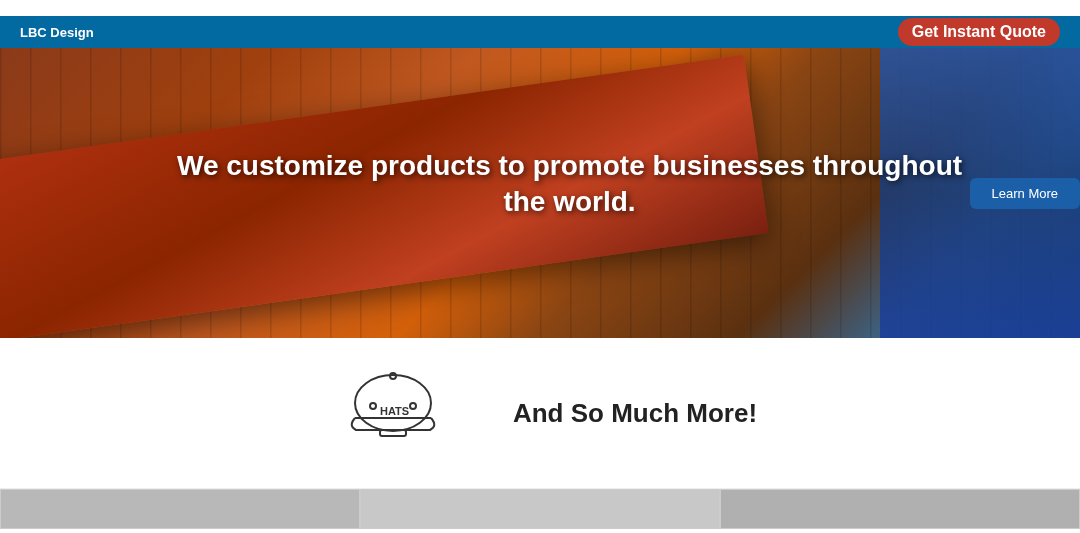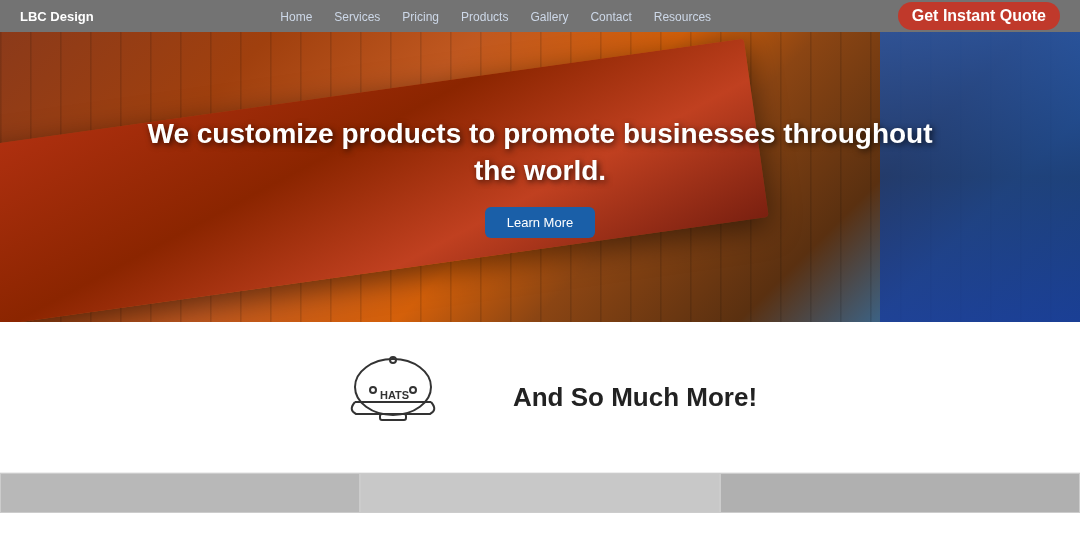--- a/index.html
+++ b/index.html
@@ -1,25 +1,26 @@
 <!DOCTYPE html>
 <html><head>
   <meta charset="utf-8">
   <style>
     * { margin: 0; padding: 0; box-sizing: border-box; }
     body { font-family: Arial, sans-serif; width: 1080px; overflow-x: hidden; background: #fff; }
 
     
     nav {
-      background-color: #737373;
+      background-color: #0369a1;
       display: flex;
       align-items: center;
       justify-content: space-between;
       padding: 0 20px;
       height: 32px;
+      margin-top: 16px;
     }
     .nav-brand {
       color: #fff;
       font-size: 13px;
       font-weight: bold;
     }
     .nav-links {
       display: flex;
       gap: 22px;
       list-style: none;
@@ -88,23 +89,22 @@
       background: linear-gradient(160deg, #b03010 0%, #8B2500 40%, #c04020 70%, #7a2010 100%);
       transform: rotate(-8deg);
       border-radius: 4px;
       box-shadow: 0 8px 30px rgba(0,0,0,0.5);
     }
     .hero-content {
       position: absolute;
       top: 0; left: 0;
       width: 100%; height: 100%;
       display: flex;
-      flex-direction: column;
-      align-items: center;
-      justify-content: center;
+      align-items: center;
+      justify-content: flex-end;
     }
     .hero-title {
       color: #fff;
       font-size: 28px;
       font-weight: bold;
       text-align: center;
       text-shadow: 2px 2px 6px rgba(0,0,0,0.7);
       max-width: 800px;
       line-height: 1.3;
       margin-bottom: 18px;
@@ -160,29 +160,20 @@
     }
 
     
     svg { overflow: visible; }
   </style>
 </head>
 <body>
 
 <nav>
   <span class="nav-brand">LBC Design</span>
-  <ul class="nav-links">
-    <li><a>Home</a></li>
-    <li><a>Services</a></li>
-    <li><a>Pricing</a></li>
-    <li><a>Products</a></li>
-    <li><a>Gallery</a></li>
-    <li><a>Contact</a></li>
-    <li><a>Resources</a></li>
-  </ul>
   <button class="nav-cta">Get Instant Quote</button>
 </nav>
 
 <section class="hero">
   <div class="hero-bg"></div>
   <div class="hero-overlay"></div>
   <div class="hero-red-bar"></div>
 
   <div style="position:absolute;right:0;top:0;width:200px;height:100%;background:linear-gradient(180deg,#2255aa 0%,#1a3d7a 50%,#1a3d9a 100%);opacity:0.85;"></div>
   <div class="hero-content">

